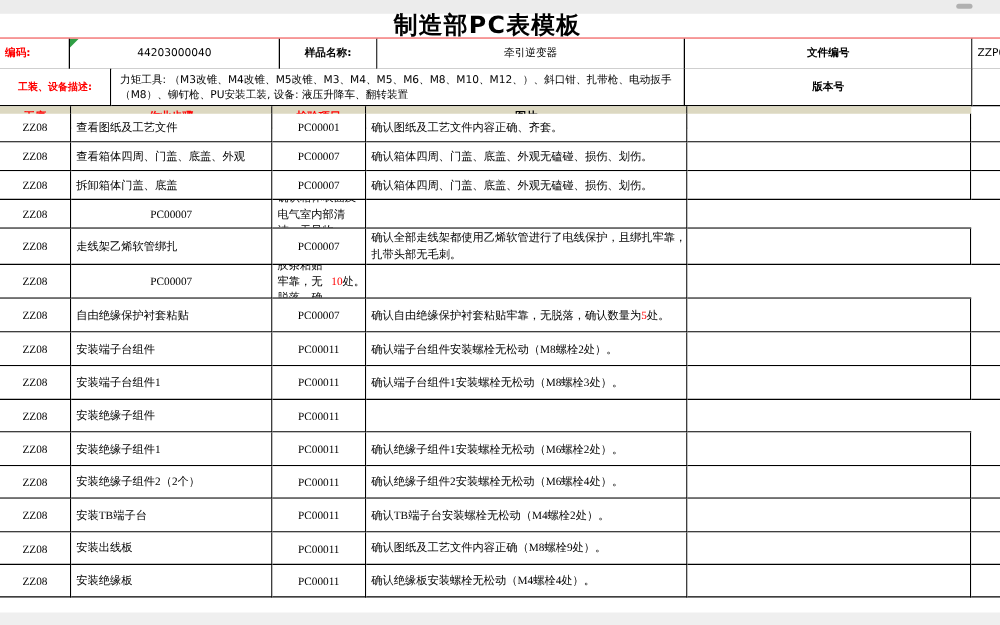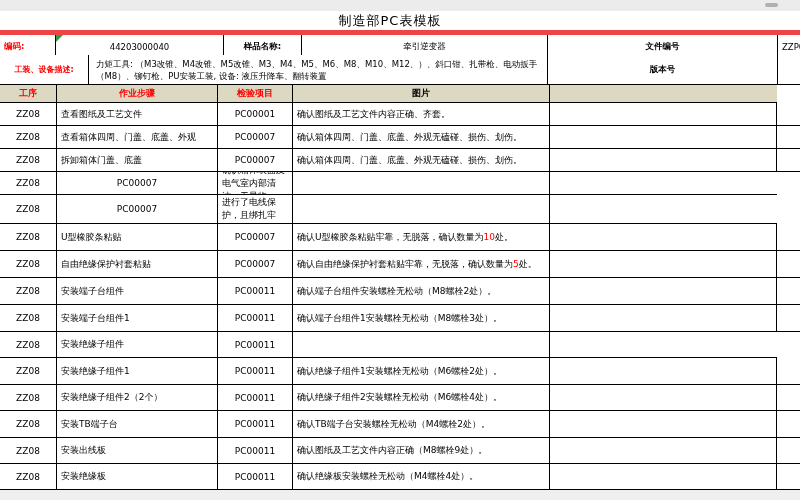--- a/index.html
+++ b/index.html
@@ -1,37 +1,37 @@
 <!DOCTYPE html>
 <html><head>
 <meta charset="utf-8">
 <style>
   html,body{margin:0;padding:0;background:#ececec;}
   .canvas{position:relative;width:800px;height:500px;background:#ffffff;overflow:hidden;
           font-family:"DejaVu Sans",sans-serif;color:#000;font-size:9px;}
   .topstrip{position:absolute;left:0;top:0;width:800px;height:11px;background:#ececec;}
   .scrollpill{position:absolute;left:765px;top:3px;width:13px;height:4px;background:#b0b0b0;border-radius:2px;}
   .title{position:absolute;left:0;top:11px;width:780px;height:19px;line-height:19px;
-         text-align:center;font-weight:normal;font-size:13px;letter-spacing:1px;}
+         text-align:center;font-weight:bold;font-size:19px;letter-spacing:1px;}
   .grid{display:grid;position:absolute;left:0;}
-  .infoA{top:30px;grid-template-columns:56px 168px 78px 246px 230px 22px;height:25px;border-top:5px solid #ef4444;}
+  .infoA{top:30px;grid-template-columns:56px 168px 78px 246px 230px 22px;height:25px;border-top:1px solid #ef4444;}
   .infoB{top:55px;grid-template-columns:89px 459px 230px 22px;height:30px;}
   .hdr{top:85px;grid-template-columns:57px 161px 75px 257px 227px 23px;height:18px;}
   .cell{border-right:1px solid #000;border-bottom:1px solid #000;display:flex;align-items:center;
         justify-content:center;overflow:hidden;position:relative;background:#fff;}
   .cell.nr{border-right:none;}
   .cell.left{justify-content:flex-start;padding-left:4px;}
   .cell.beige{background:#dcd8c1;}
   .red{color:#ff0000;}
   .bold{font-weight:bold;}
   .small{font-size:8.5px;}
   .desc{line-height:12px;padding:1px 3px 1px 3px;display:block;align-self:center;}
   .tri{position:absolute;left:0;top:0;width:0;height:0;
        border-top:7px solid #2f9e44;border-right:7px solid transparent;}
-  #rows{position:absolute;left:0;top:103px;width:660px;}
+  #rows{position:absolute;left:0;top:91px;width:660px;font-family:Liberation Serif, serif;}
   .trow{display:grid;grid-template-columns:57px 161px 75px 257px 227px 23px;}
   .bottomstrip{position:absolute;left:0;top:490px;width:800px;height:10px;background:#efefef;}
   .nowrap{white-space:nowrap;}
 </style>
 </head>
 <body>
 
 <div class="canvas">
 
   <div class="topstrip"></div>
@@ -103,30 +103,30 @@
         <div class="cell ">ZZ08</div>
         <div class="cell ">PC00007</div>
         <div class="cell left">
           <span>确认箱体表面及电气室内部清洁，无异物。</span>
         </div>
         <div class="cell "></div>
         <div class="cell nr"></div>
       </div>
       <div class="trow" style="height: 29px;">
         <div class="cell ">ZZ08</div>
+        <div class="cell left">走线架乙烯软管绑扎</div>
         <div class="cell ">PC00007</div>
         <div class="cell left">
           <span>确认全部走线架都使用乙烯软管进行了电线保护，且绑扎牢靠，扎带头部无毛刺。</span>
         </div>
         <div class="cell "></div>
         <div class="cell nr"></div>
       </div>
       <div class="trow" style="height: 27px;">
         <div class="cell ">ZZ08</div>
-        <div class="cell left">U型橡胶条粘贴</div>
         <div class="cell ">PC00007</div>
         <div class="cell left">
           <span>确认U型橡胶条粘贴牢靠，无脱落，确认数量为</span>
           <span class="red">10</span>
           <span>处。</span>
         </div>
         <div class="cell "></div>
         <div class="cell nr"></div>
       </div>
       <div class="trow" style="height: 27px;">

